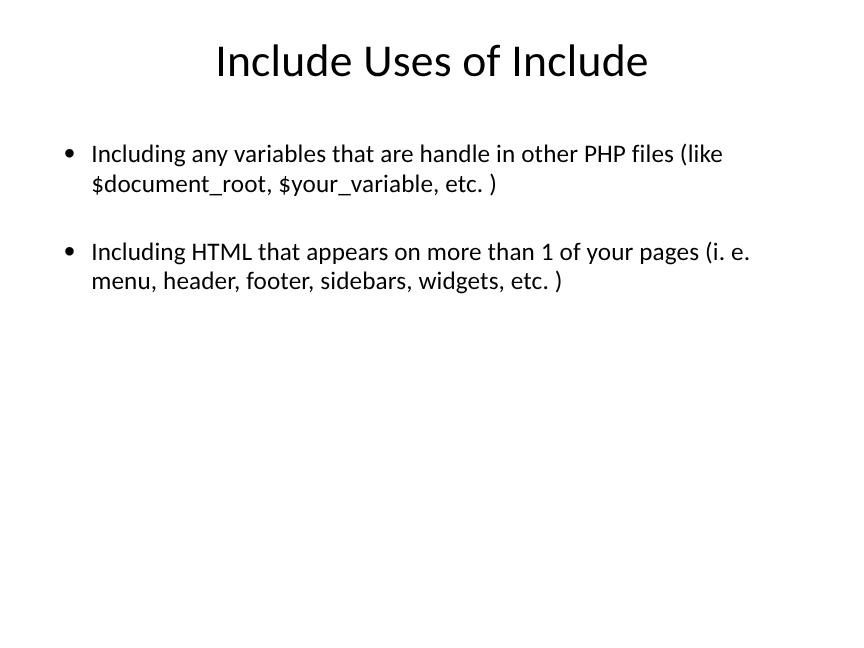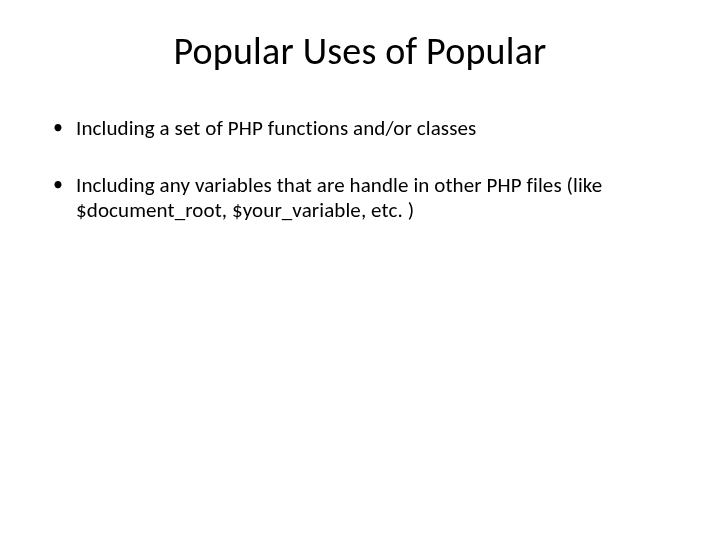--- a/index.html
+++ b/index.html
@@ -39,18 +39,18 @@
       content: "•";
       position: absolute;
       left: 3px;
       top: 0;
       font-size: 20px;
     }
   </style>
 </head>
 <body>
 
-<h1 class="title">Popular Uses of Popular</h1>
+<h1 class="title">Include Uses of Include</h1>
 
 <ul class="bullets">
-  <li>Including a set of PHP functions and/or classes</li>
   <li>Including any variables that are handle in other PHP files (like $document_root, $your_variable, etc. )</li>
+  <li>Including HTML that appears on more than 1 of your pages (i. e. menu, header, footer, sidebars, widgets, etc. )</li>
 </ul>
 
 </body></html>

